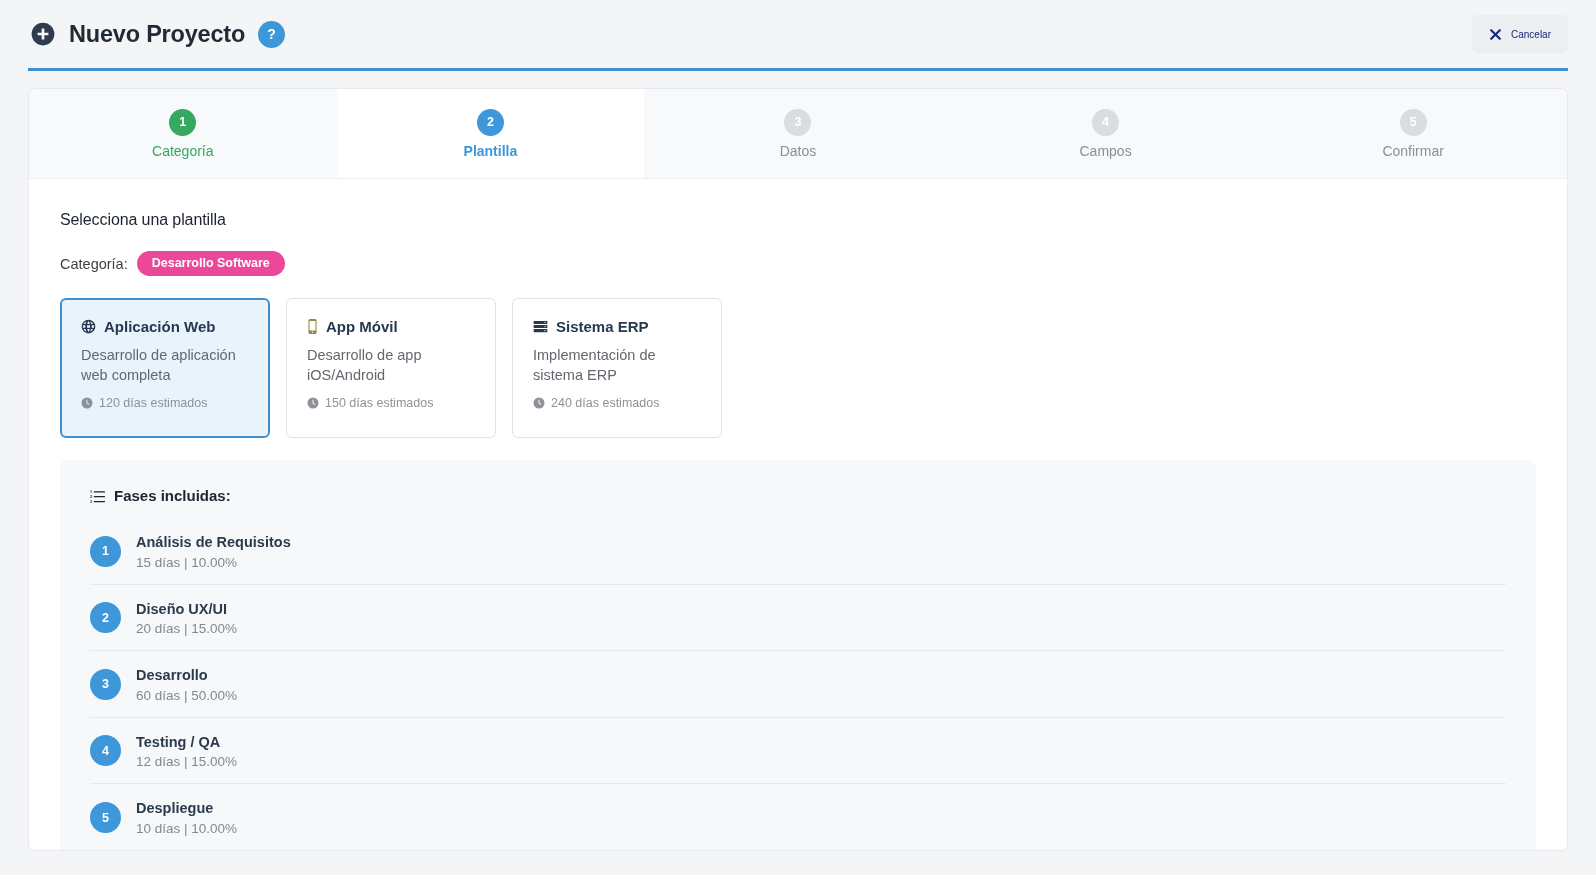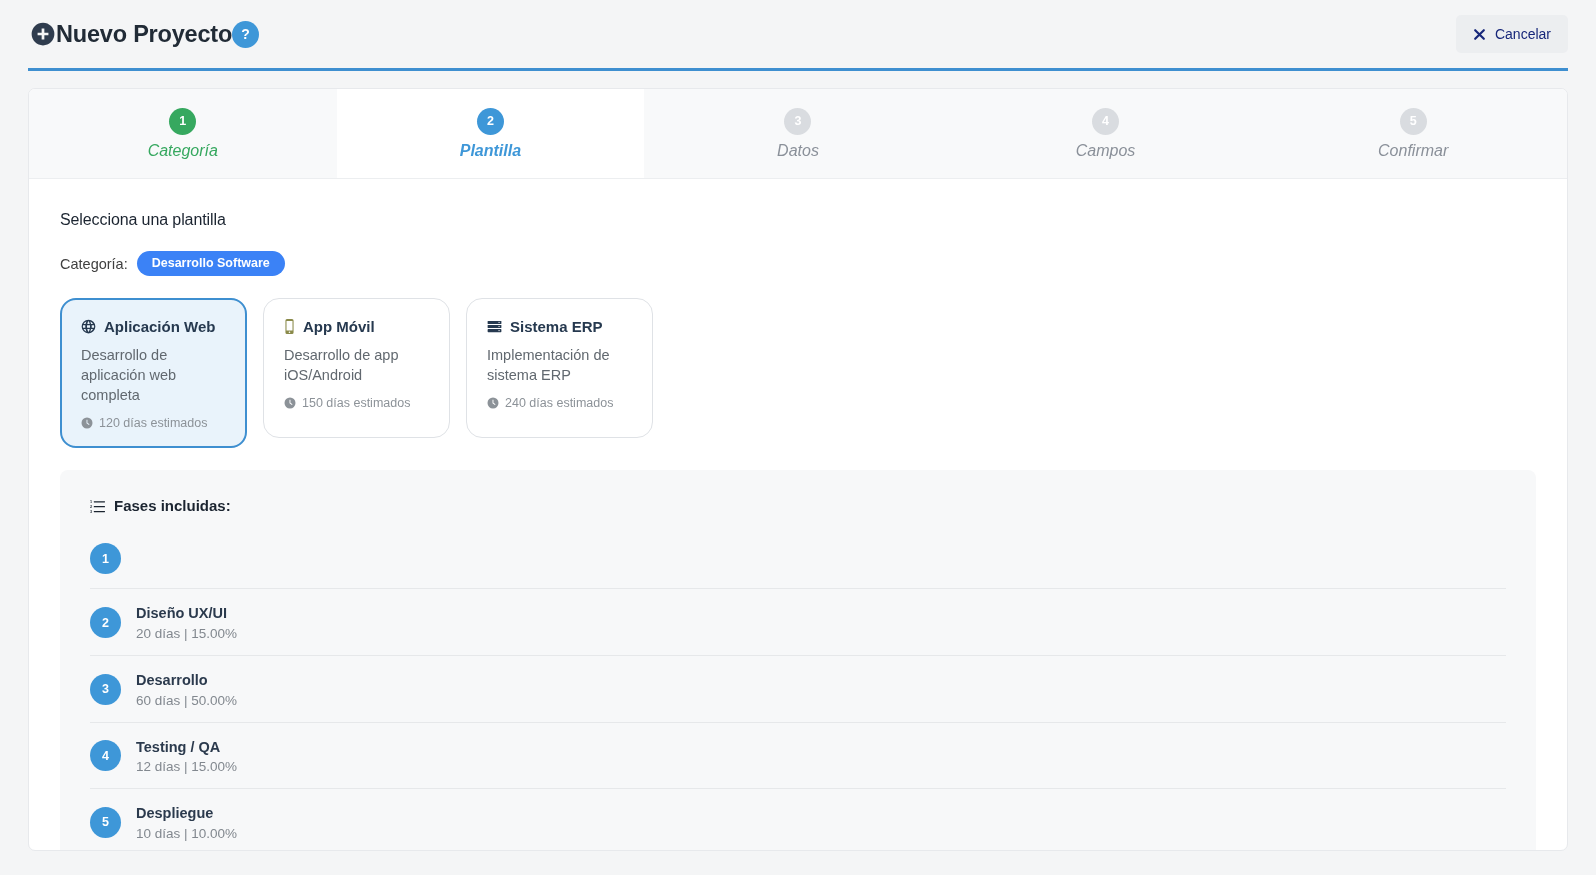--- a/index.html
+++ b/index.html
@@ -19,20 +19,21 @@
   .topbar {
     position: relative;
     height: 68px;
     padding: 0 28px;
     display: flex;
     align-items: center;
   }
   .title-group {
     display: flex;
     align-items: center;
+    gap: 13px;
     padding-left: 2px;
   }
   .plus-icon { width: 26px; height: 26px; display: block; color: #2f3c4e; }
   .page-title {
     font-size: 23.5px;
     font-weight: bold;
     letter-spacing: -0.2px;
     color: #212b36;
     white-space: nowrap;
   }
@@ -54,21 +55,21 @@
   .cancel-btn {
     position: absolute;
     right: 28px;
     top: 15px;
     height: 38px;
     padding: 0 17px;
     background: #eceef0;
     border: none;
     border-radius: 5px;
     color: #17277a;
-    font-size: 14px;
+    font-size: 10px;
     font-family: "Liberation Sans", sans-serif;
     display: flex;
     align-items: center;
     gap: 9px;
     cursor: pointer;
   }
   .cancel-btn .x-icon { width: 13px; height: 13px; display: block; }
 
   .blue-rule {
     height: 3px;
@@ -108,62 +109,62 @@
     display: flex;
     align-items: center;
     justify-content: center;
     font-size: 12.5px;
     font-weight: bold;
     color: #ffffff;
   }
   .step.done  .step-num { background: #36a85f; }
   .step.active .step-num { background: #3e97d8; }
   .step.todo  .step-num { background: #d9dce0; color: #ffffff; }
-  .step-label { font-size: 16px; font-style: italic; }
+  .step-label { font-size: 14px; }
   .step.done  .step-label { color: #36a85f; }
   .step.active .step-label { color: #3e97d8; font-weight: bold; }
   .step.todo  .step-label { color: #8a9099; }
 
   
   .panel-body { padding: 32px 31px 0 31px; }
   .section-title {
     font-size: 16px;
     font-weight: normal;
     color: #1b2430;
     letter-spacing: -0.1px;
   }
   .cat-row {
     margin-top: 22px;
     display: flex;
     align-items: center;
     gap: 9px;
   }
   .cat-label { font-size: 14.5px; color: #404040; }
   .cat-badge {
-    background: #3b82f6;
+    background: #ec4899;
     color: #ffffff;
     border-radius: 999px;
     padding: 5px 15px 6px 15px;
     font-size: 12.5px;
     font-weight: bold;
   }
 
   
   .cards {
     margin-top: 22px;
     display: flex;
     gap: 16px;
     align-items: flex-start;
   }
   .card {
-    width: 187px;
+    width: 210px;
     min-height: 140px;
     background: #ffffff;
     border: 1px solid #dfe2e6;
-    border-radius: 16px;
+    border-radius: 6px;
     padding: 19px 20px 17px 20px;
     cursor: pointer;
   }
   .card.selected {
     background: #e9f3fb;
     border: 2px solid #3e8fd0;
     padding: 18px 19px 16px 19px;
   }
   .card-head {
     display: flex;
@@ -377,20 +378,24 @@
             <rect x="6" y="11.2" width="18" height="2" rx="0.6"></rect>
             <rect x="6" y="19" width="18" height="2" rx="0.6"></rect>
           </svg>
         </span>
         <span>Fases incluidas:</span>
       </div>
 
       <div class="phase-list">
         <div class="phase">
           <div class="phase-num">1</div>
+          <div>
+            <div class="phase-name">Análisis de Requisitos</div>
+            <div class="phase-sub">15 días | 10.00%</div>
+          </div>
         </div>
         <div class="phase">
           <div class="phase-num">2</div>
           <div>
             <div class="phase-name">Diseño UX/UI</div>
             <div class="phase-sub">20 días | 15.00%</div>
           </div>
         </div>
         <div class="phase">
           <div class="phase-num">3</div>

